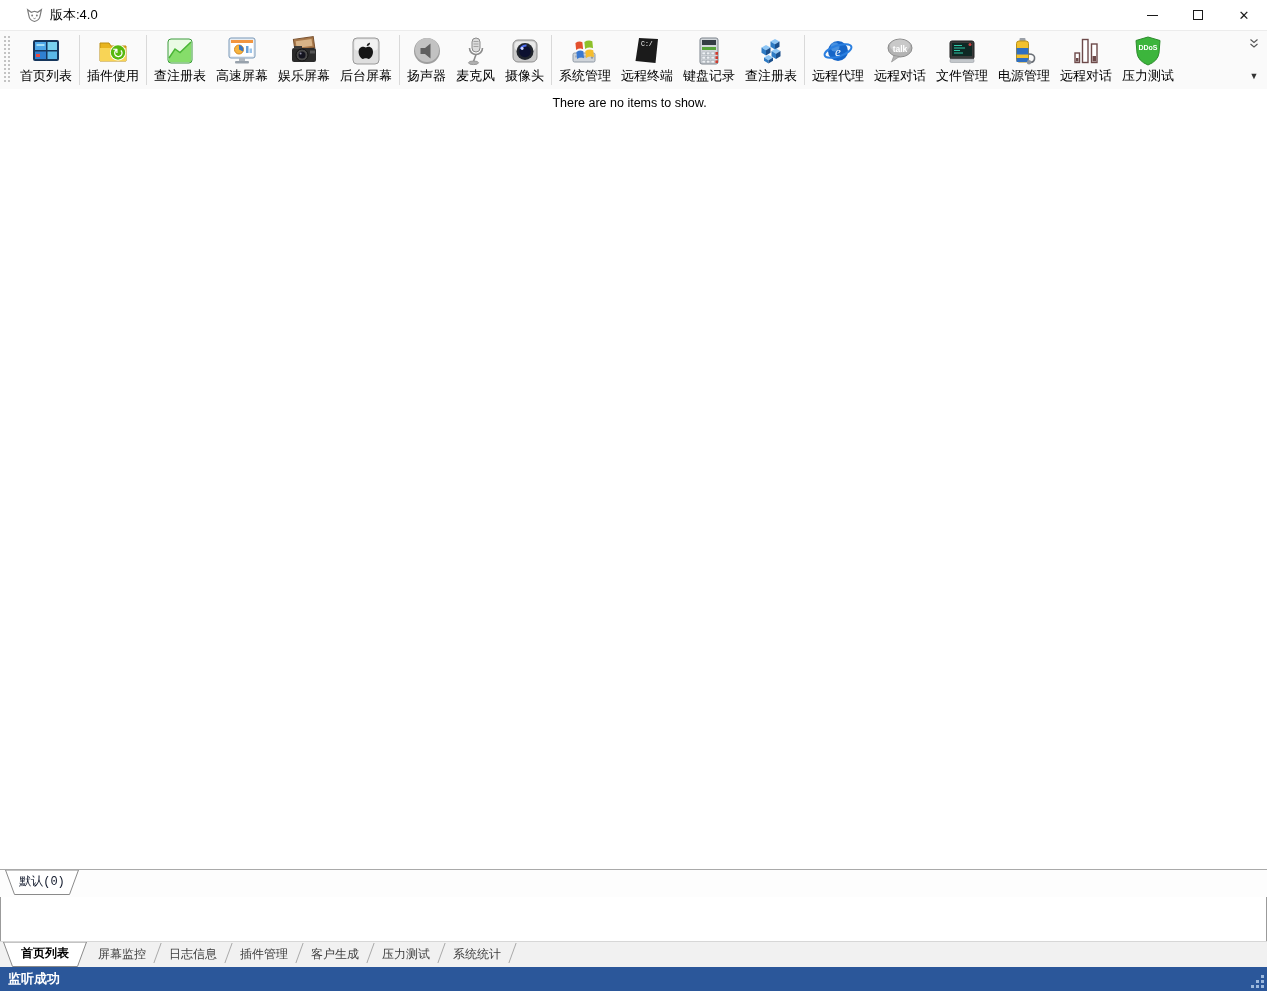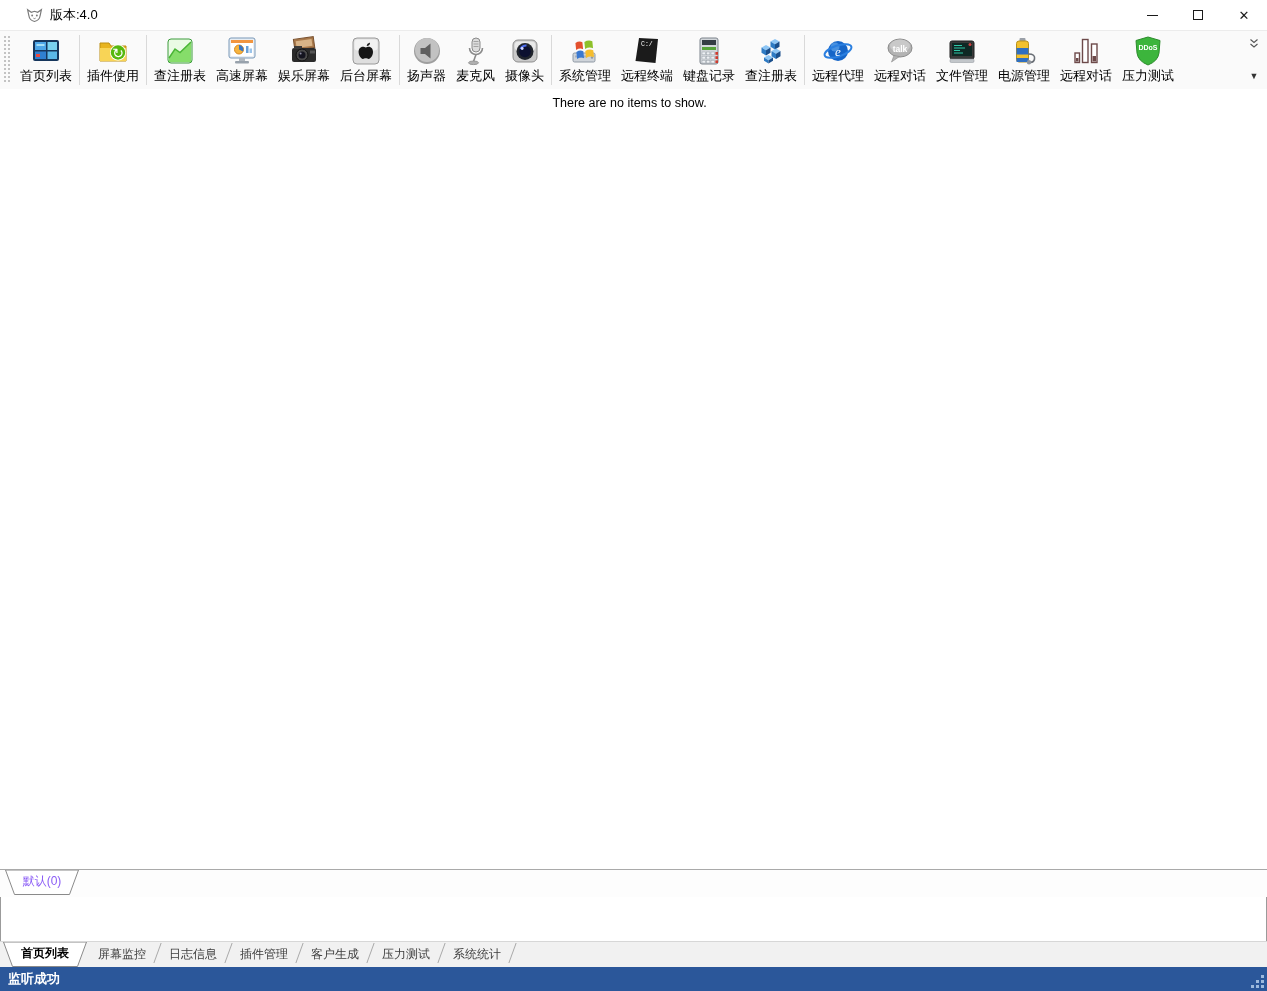--- a/index.html
+++ b/index.html
@@ -59,21 +59,21 @@
   .list-area { flex:1; background:#fff; position:relative; }
   .empty-msg { position:absolute; top:7px; left:0; right:8px; text-align:center;
                font-size:12.5px; color:#000; }
 
   
   .group-tab-row { height:28px; flex:0 0 28px; background:#fdfdfd; border-top:1px solid #a9a9a9;
                    display:flex; align-items:flex-start; padding-left:5px; }
   .sheet-tab { position:relative; width:74px; height:25px; cursor:default; }
   .sheet-tab svg { position:absolute; inset:0; }
   .sheet-tab .tab-label { position:absolute; inset:0; display:flex; align-items:center; justify-content:center;
-                          font-size:12px; color:#8b5cf6; padding-bottom:2px; }
+                          font-size:12px; color:#0f172a; padding-bottom:2px;font-family:Liberation Mono, monospace; }
 
   
   .bottom-tabs { height:26px; flex:0 0 26px; background:#f1f1f1; border-top:1px solid #d7d7d7;
                  display:flex; align-items:flex-start; padding-left:3px;margin-top:44px; }
   .btab-active { position:relative; width:84px; height:25px; cursor:default; }
   .btab-active svg { position:absolute; inset:0; }
   .btab-active .tab-label { position:absolute; inset:0; display:flex; align-items:center; justify-content:center;
                             font-size:12px; font-weight:bold; color:#000; padding-bottom:2px; }
   .btab { display:flex; align-items:center; height:24px; padding:0 11px; font-size:12px; color:#3c3c3c; cursor:default; }
   .slant { width:1px; height:20px; background:#a9a9a9; transform:skewX(-20deg); margin-top:1px; flex:0 0 1px; }

